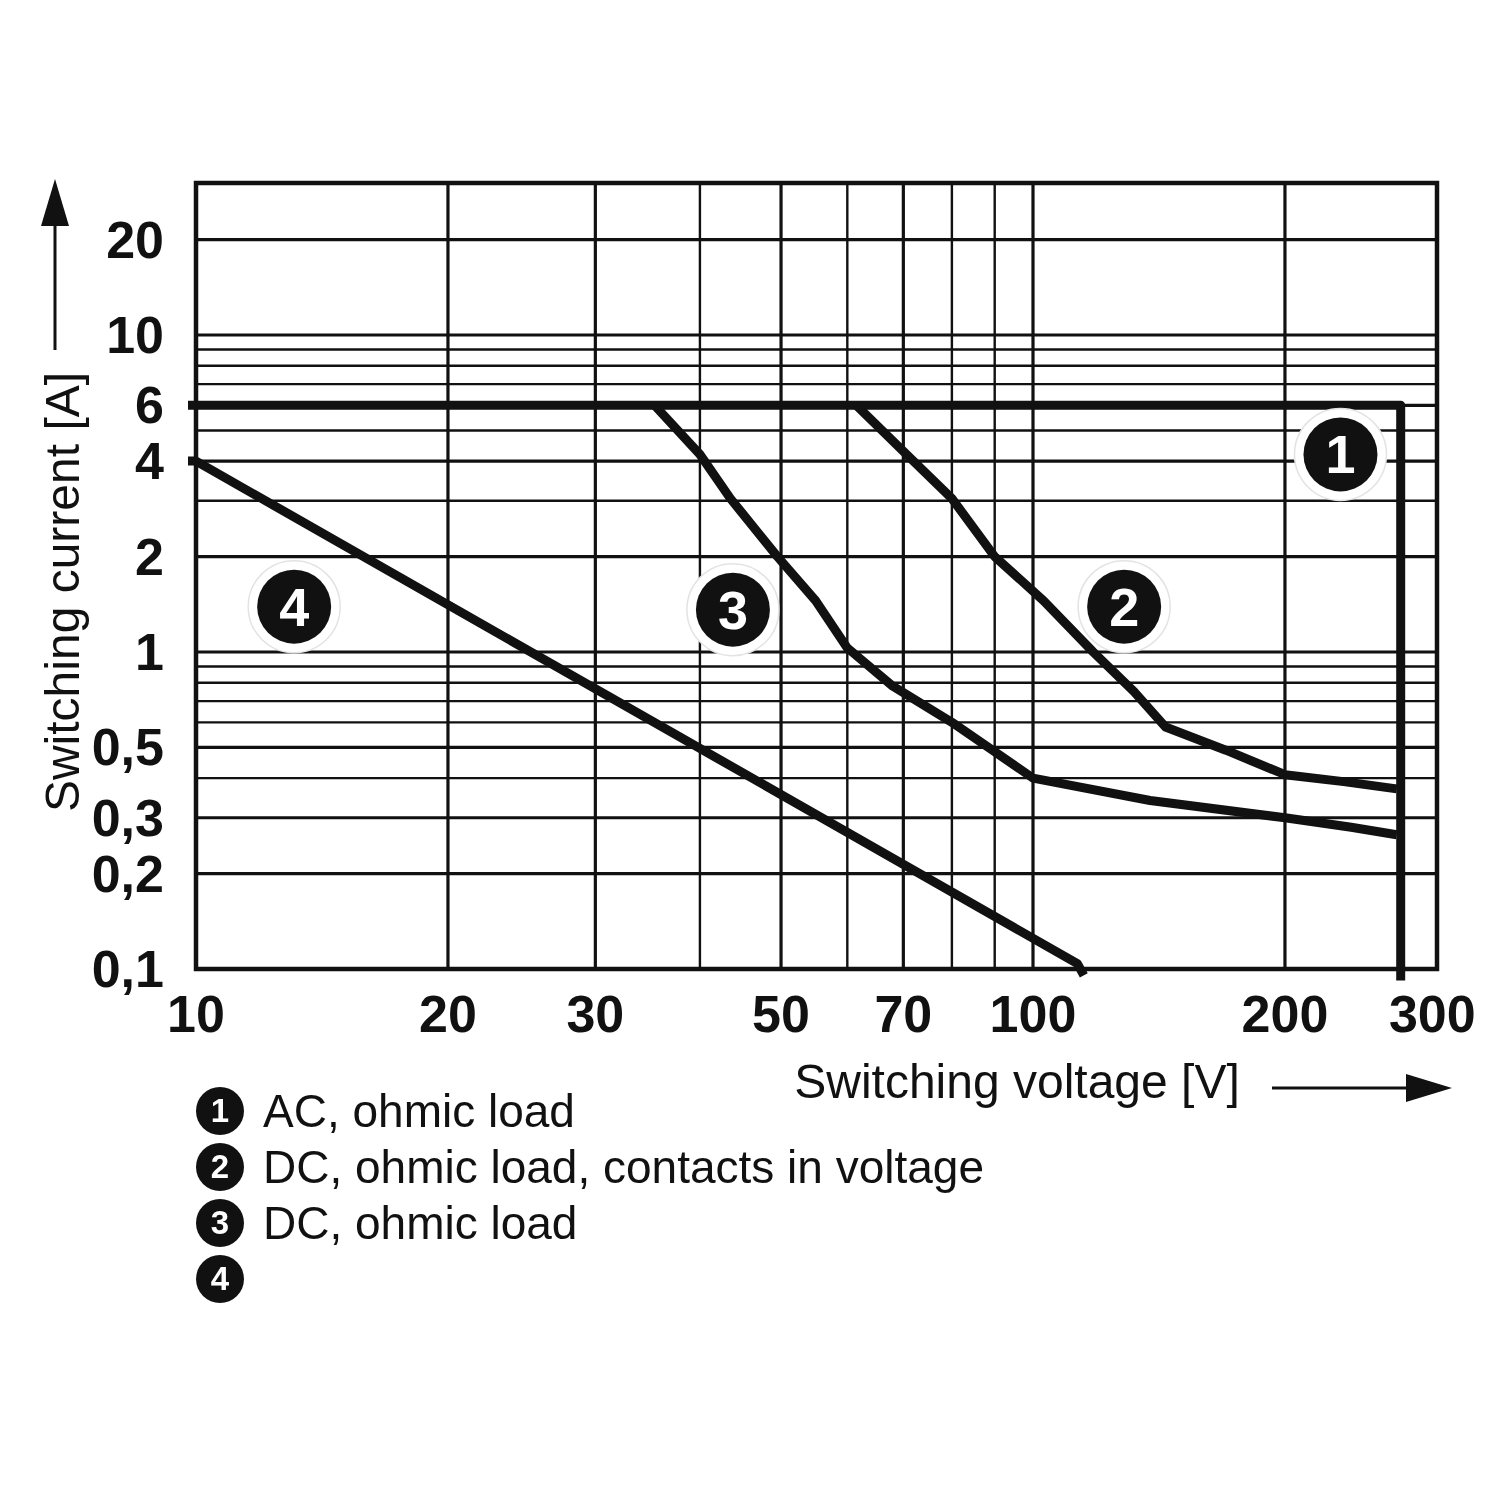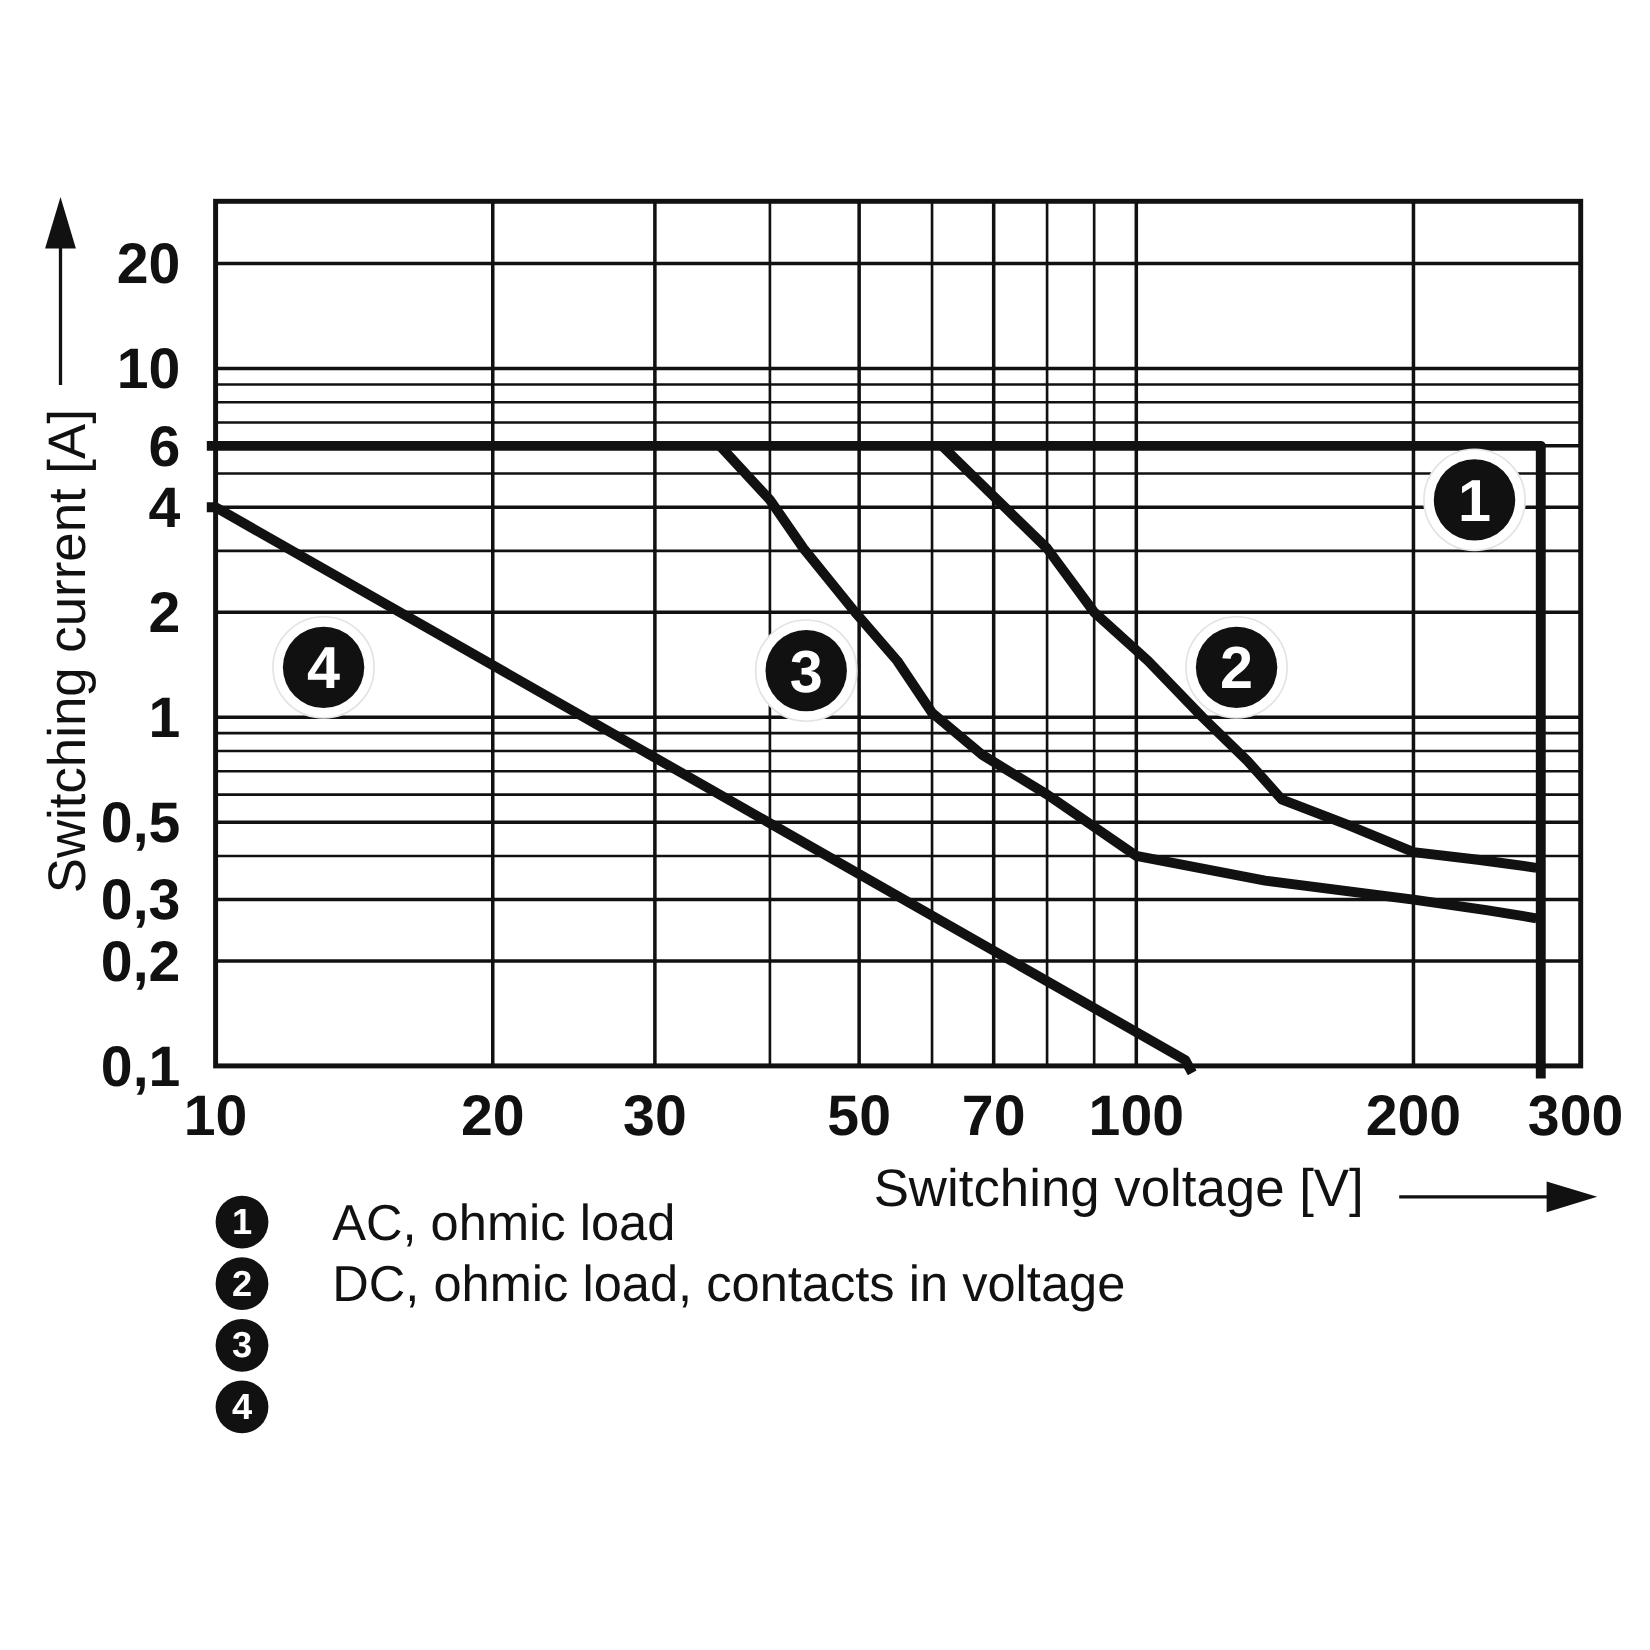--- a/index.html
+++ b/index.html
@@ -6,21 +6,21 @@
   #stage{position:relative;width:1500px;height:1500px;background:#fff;overflow:hidden;
          font-family:"Liberation Sans","DejaVu Sans",sans-serif;color:#111;}
   #chart-svg{position:absolute;left:0;top:0;}
   .axis-title{position:absolute;font-size:48px;color:#111;white-space:nowrap;}
   #y-axis-title{left:62px;top:592px;transform:translate(-50%,-50%) rotate(-90deg);}
   #x-axis-title{left:1017px;top:1081px;transform:translate(-50%,-50%);}
   #legend{position:absolute;left:196px;top:1087px;}
   .legend-row{display:flex;align-items:center;height:48px;margin-bottom:8px;}
   .legend-badge{width:48px;height:48px;border-radius:50%;background:#111;color:#fff;
     font-size:33px;font-weight:bold;line-height:48px;text-align:center;flex:0 0 48px;margin-right:19px;}
-  .legend-text{font-size:46px;color:#111;white-space:nowrap;margin-left:39px;}
+  .legend-text{font-size:46px;color:#111;white-space:nowrap;}
 </style>
 </head>
 <body>
 
 <div id="stage">
   <div id="chart-svg"><svg width="1500" height="1500" viewBox="0 0 1500 1500" xmlns="http://www.w3.org/2000/svg" font-family="Liberation Sans, DejaVu Sans, sans-serif">
         <line x1="447.9621063707523" y1="183" x2="447.9621063707523" y2="969" stroke="#111111" stroke-width="3.2"></line>
         <line x1="595.3504902003574" y1="183" x2="595.3504902003574" y2="969" stroke="#111111" stroke-width="3.2"></line>
         <line x1="699.9242127415046" y1="183" x2="699.9242127415046" y2="969" stroke="#111111" stroke-width="2.4"></line>
         <line x1="781.0378936292478" y1="183" x2="781.0378936292478" y2="969" stroke="#111111" stroke-width="3.2"></line>
@@ -110,18 +110,19 @@
     <div class="legend-row">
       <div class="legend-badge">1</div>
       <div class="legend-text">AC, ohmic load</div>
     </div>
     <div class="legend-row">
       <div class="legend-badge">2</div>
       <div class="legend-text">DC, ohmic load, contacts in voltage</div>
     </div>
     <div class="legend-row">
       <div class="legend-badge">3</div>
+      <div class="legend-text">DC, ohmic load</div>
     </div>
     <div class="legend-row">
       <div class="legend-badge">4</div>
     </div>
   </div>
 </div>
 
 </body></html>

